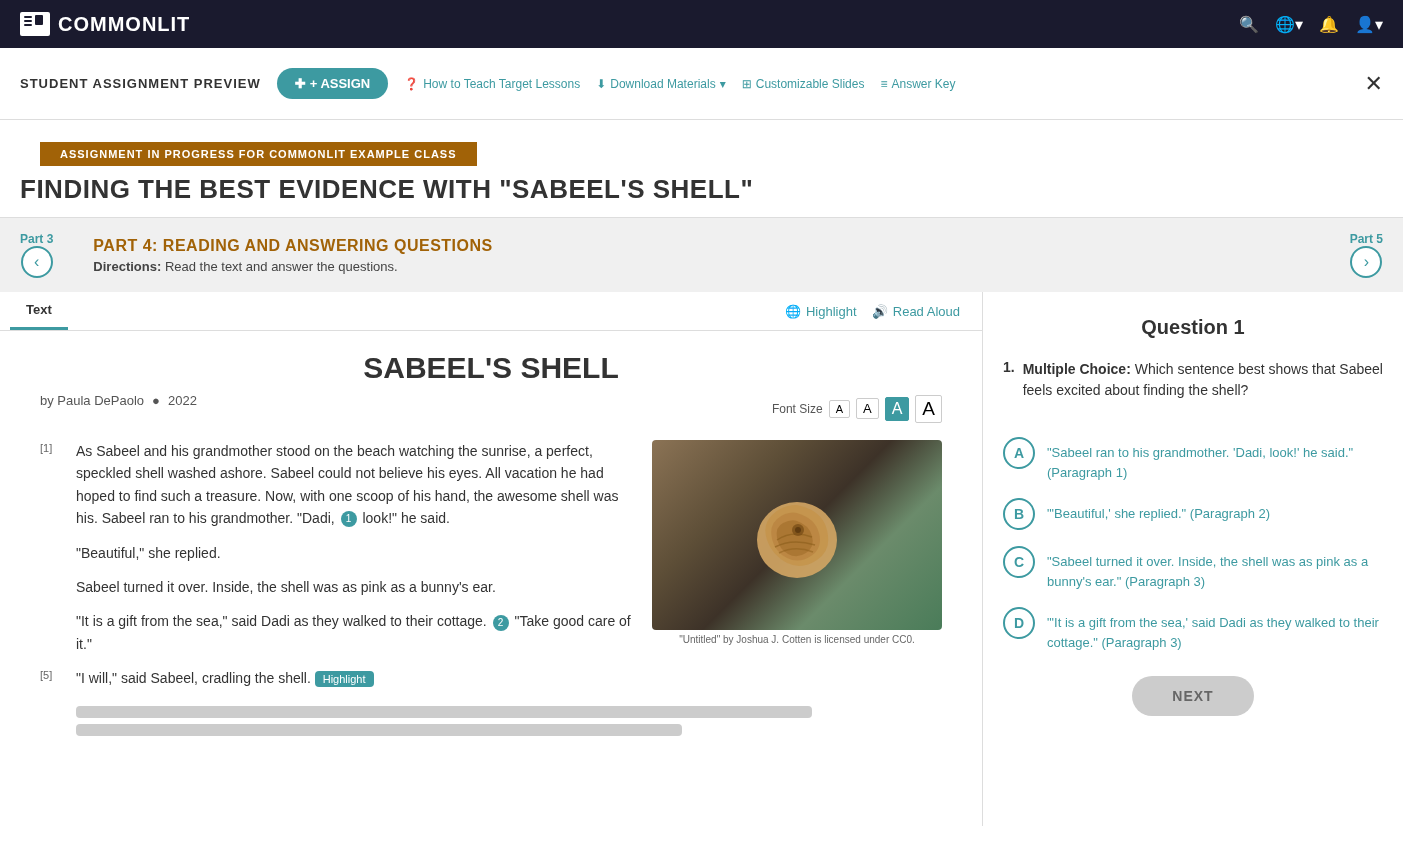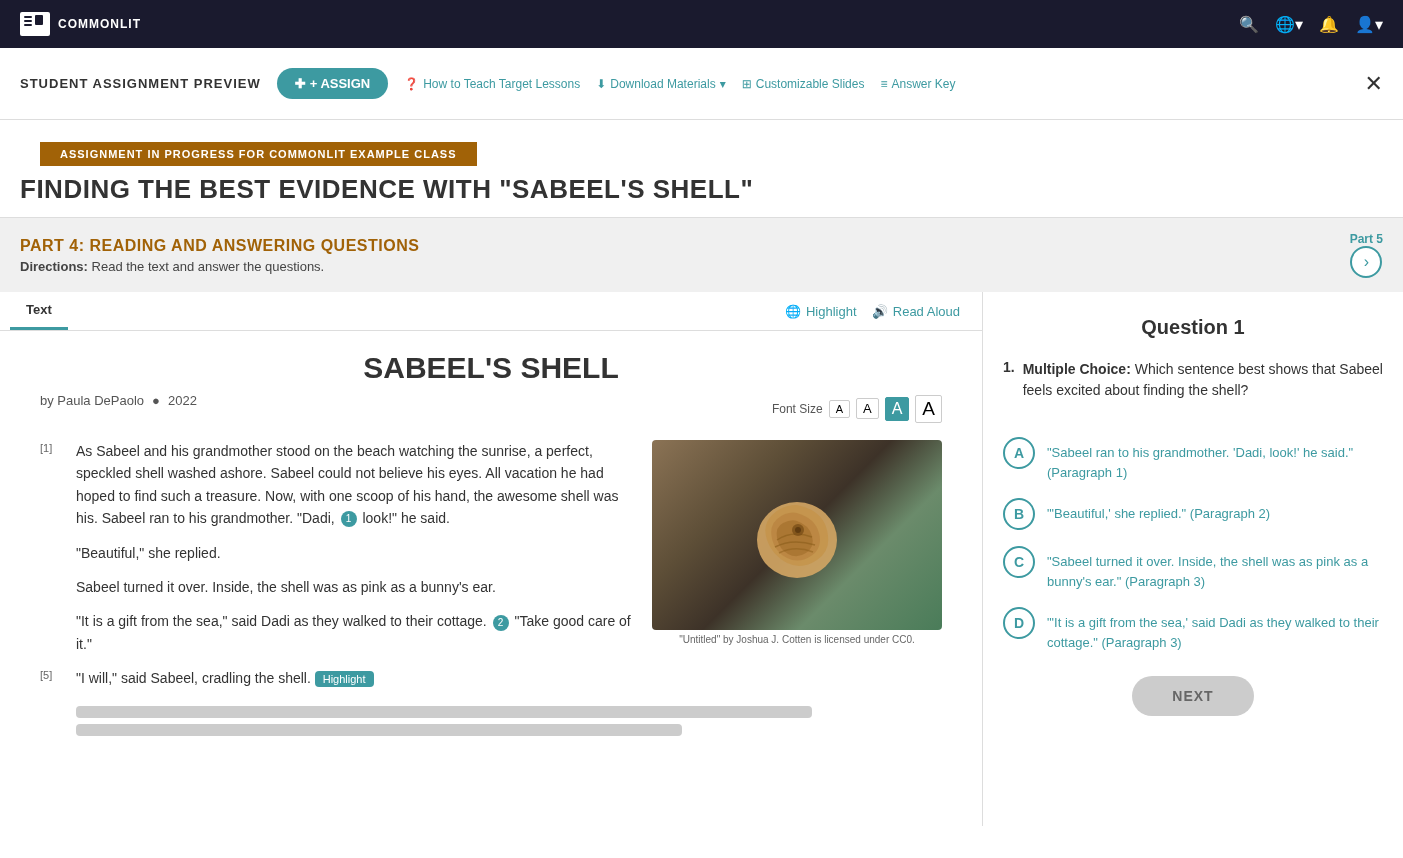--- a/index.html
+++ b/index.html
@@ -11,21 +11,21 @@
       color: #fff;
       display: flex;
       align-items: center;
       padding: 0 20px;
       height: 48px;
     }
     .logo {
       display: flex;
       align-items: center;
       gap: 8px;
-      font-size: 12px;
+      font-size: 20px;
       font-weight: bold;
       color: #fff;
       letter-spacing: 1px;
     }
     .logo-icon {
       width: 30px;
       height: 24px;
       background: #fff;
       border-radius: 2px;
       display: flex;
@@ -431,20 +431,24 @@
   <button class="close-btn">✕</button>
 </div>
 
 <div style="padding: 10px 20px 0;">
   <span class="assignment-banner">ASSIGNMENT IN PROGRESS FOR COMMONLIT EXAMPLE CLASS</span>
 </div>
 
 <div class="page-title">FINDING THE BEST EVIDENCE WITH "SABEEL'S SHELL"</div>
 
 <div class="part-nav">
+  <div class="part-link-left">
+    <span>Part 3</span>
+    <button class="circle-btn">‹</button>
+  </div>
   <div class="part-center">
     <h2>PART 4: READING AND ANSWERING QUESTIONS</h2>
     <div class="directions">
       <span class="directions-label">Directions:</span>
       <span>Read the text and answer the questions.</span>
     </div>
   </div>
   <div class="part-link-right">
     <span>Part 5</span>
     <button class="circle-btn">›</button>

